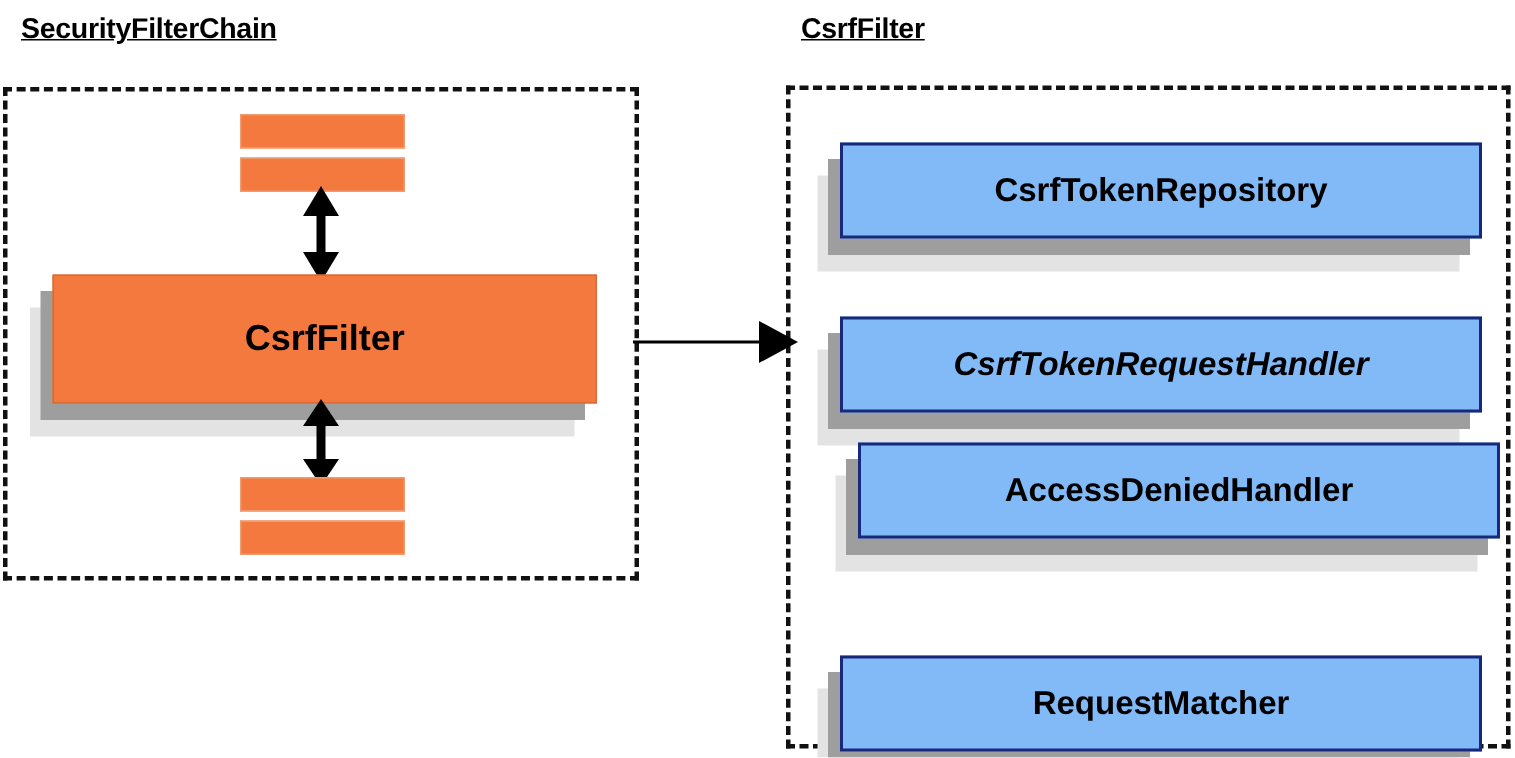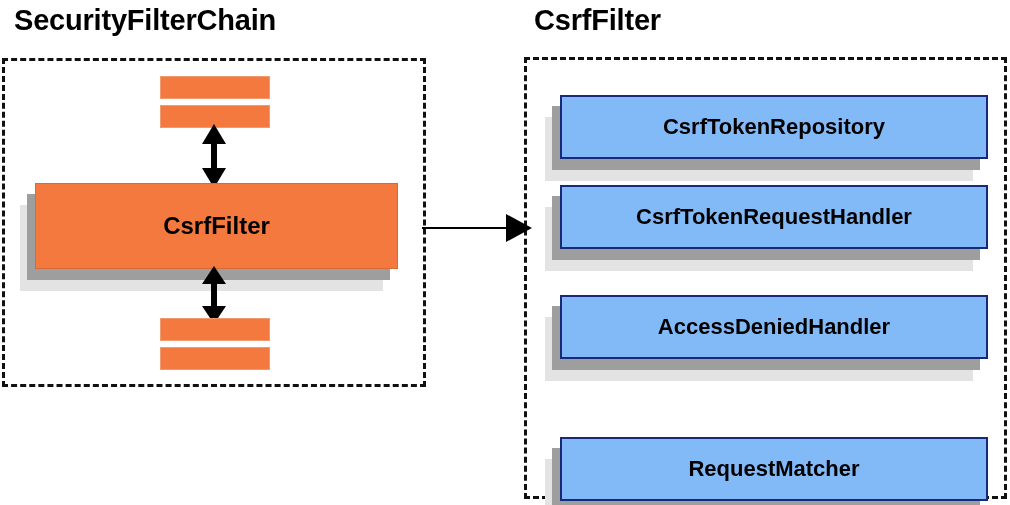--- a/index.html
+++ b/index.html
@@ -16,25 +16,26 @@
     height: 505px;
     background: #ffffff;
     overflow: hidden;
   }
 
   
   .panel-title {
     position: absolute;
     font-family: "Liberation Sans", sans-serif;
     font-weight: bold;
-    font-size: 29px;
+    font-size: 19px;
     line-height: 32px;
     color: #000000;
     white-space: nowrap;
     letter-spacing: -0.2px;
+    text-decoration: underline;
   }
   #title-left  { left: 14px;  top: 4px; }
   #title-right { left: 534px; top: 4px; }
 
   
   .dashed-box {
     position: absolute;
     border: 3px dashed #111111;
     background: transparent;
     box-sizing: border-box;
@@ -88,22 +89,22 @@
   #stripe-d { left: 160px; top: 347px; width: 110px; height: 23px; }
 
   
   .blue-card { width: 428px; height: 64px; left: 560px; }
   .blue-card .face {
     background: #82b9f7;
     border: 2px solid #18297c;
     font-size: 22px;
   }
   #blue-0 { top: 95px; text-align: center; }
-  #blue-1 { top: 185px; }
-  #blue-2 { top: 295px; }
+  #blue-1 { top: 211px; font-style: italic; }
+  #blue-2 { top: 295px; margin-left: 12px; }
   #blue-3 { top: 395px; margin-top: 42px; }
 
   
   .arrow-svg {
     position: absolute;
     overflow: visible;
     pointer-events: none;
   }
   #arrow-up-down-top    { left: 196px; top: 124px; width: 36px; height: 64px; }
   #arrow-up-down-bottom { left: 196px; top: 266px; width: 36px; height: 58px; }

